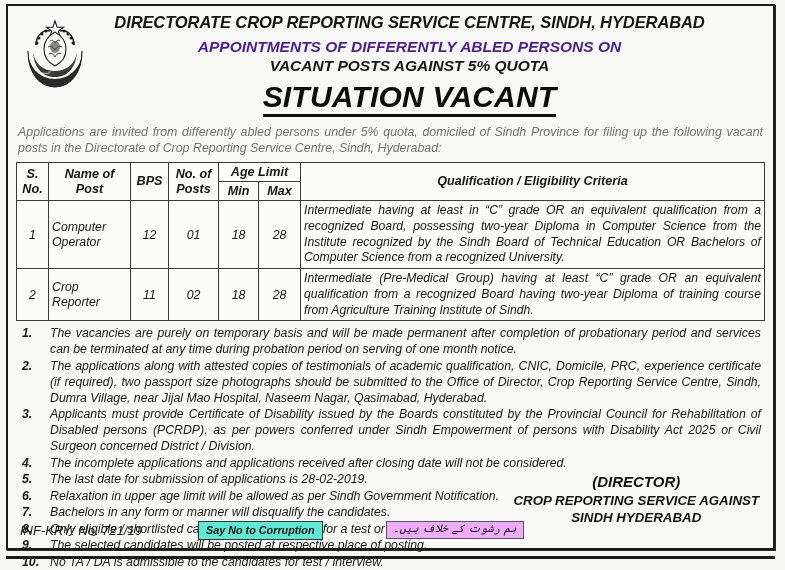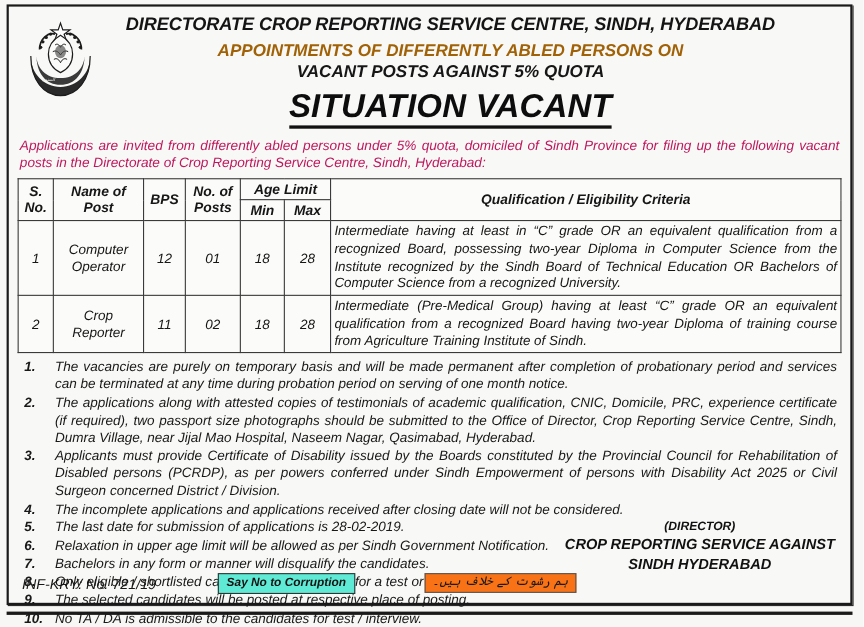--- a/index.html
+++ b/index.html
@@ -74,21 +74,21 @@
     font-weight: bold;
     letter-spacing: -0.1px;
     line-height: 1.15;
     color: #141414;
   }
   .h-line2 {
     font-size: 15.5px;
     font-weight: bold;
     line-height: 1.24;
     margin-top: 5px;
-    color: #a16207;
+    color: #4c1d95;
   }
   .h-line3 {
     font-size: 15.5px;
     font-weight: bold;
     line-height: 1.24;
     color: #161616;
     text-align: center;
   }
   .situation {
     margin-top: 6px;
@@ -102,21 +102,21 @@
     color: #0d0d0d;
     text-align: right;
   }
 
   
   .intro {
     font-size: 12.4px;
     line-height: 1.33;
     text-align: justify;
     margin: 7px 2px 5px 2px;
-    color: #be185d;
+    color: #737373;
   }
 
   
   table.posts {
     width: 100%;
     border-collapse: collapse;
     table-layout: fixed;
     font-size: 12.3px;
     color: #161616;
     background: #fbfbf9;
@@ -128,21 +128,21 @@
   }
   table.posts thead th {
     text-align: center;
     font-weight: bold;
     font-size: 12.6px;
     line-height: 1.12;
     padding: 2px 2px;
   }
   td.c-center { text-align: center; }
   td.c-name {
-    text-align: center;
+    text-align: left;
     padding-left: 6px;
     line-height: 1.2;
   }
   td.qual {
     text-align: justify;
     font-size: 12.2px;
     line-height: 1.29;
     padding: 3px 6px 3px 6px;
   }
   .col-sno   { width: 32px; }
@@ -189,21 +189,21 @@
   .sign-block {
     position: absolute;
     right: 6px;
     top: 0;
     text-align: center;
     font-weight: bold;
     font-size: 13px;
     line-height: 1.3;
     color: #111;
   }
-  .sign-block .l1 { font-size: 11px; }
+  .sign-block .l1 { font-size: 15px; }
   .sign-block .l2 { font-size: 13.3px; }
   .sign-block .l3 { font-size: 13.3px; }
   .inf {
     position: absolute;
     left: 4px;
     bottom: 6px;
     font-size: 13px;
     color: #171717;
   }
   .slogan-box {
@@ -217,21 +217,21 @@
     background: #5eead4;
     color: #131313;
   }
   .urdu-box {
     position: absolute;
     left: 370px;
     bottom: 5px;
     border: 1px solid #555;
     padding: 1px 6px 2px 6px;
     font-size: 11px;
-    background: #f97316;
+    background: #f0abfc;
     color: #1a1a1a;
     direction: rtl;
     font-family: "DejaVu Sans", sans-serif;
     line-height: 1.15;
   }
 </style>
 </head>
 <body>
 
 <div class="page">

